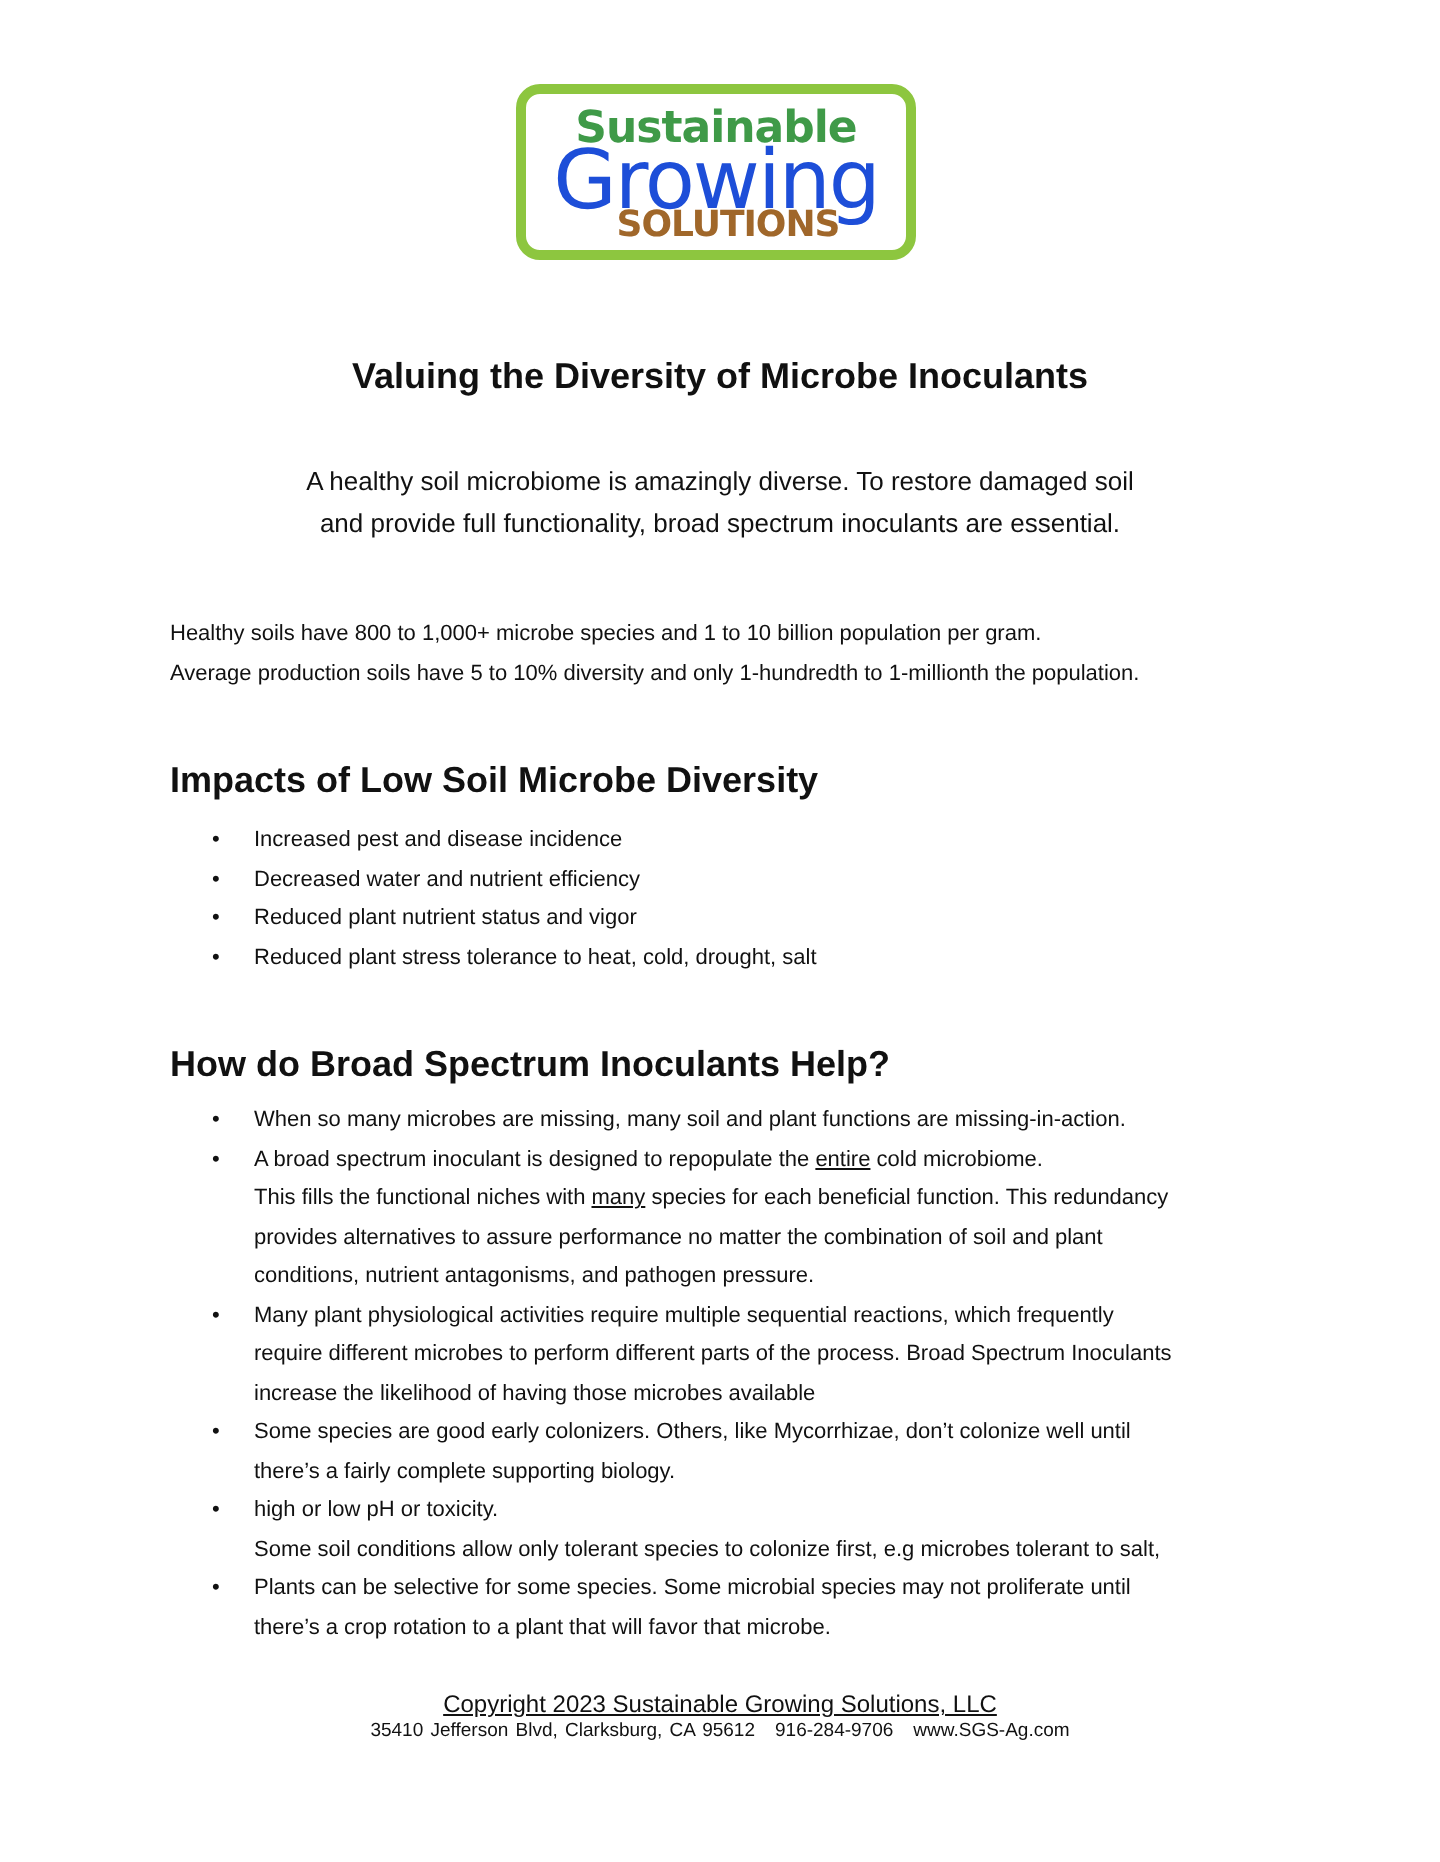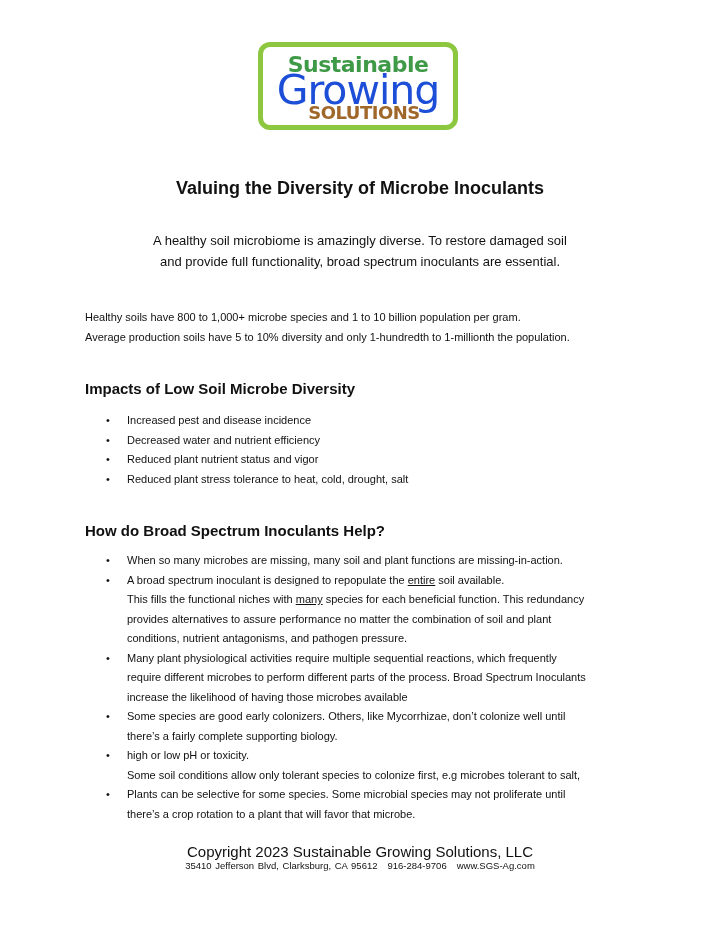--- a/index.html
+++ b/index.html
@@ -12,33 +12,33 @@
     .logo-line2 { position: absolute; left: 0; right: 0; top: 26px; text-align: center; font-family: "DejaVu Sans", sans-serif; font-weight: normal; font-size: 41px; color: #1d4ed8; letter-spacing: -1px; line-height: 34px; }
     .logo-line3 { position: absolute; left: 0; right: 0; top: 56px; text-align: center; font-family: "DejaVu Sans", sans-serif; font-weight: bold; font-size: 18px; color: #a0672a; letter-spacing: -0.5px; line-height: 20px; padding-left: 12px; }
 
     .doc-title { position: absolute; left: 0; right: 0; top: 178px; text-align: center; font-family: Liberation Sans, sans-serif; font-weight: bold; font-size: 18px; color: #111; }
     .subtitle { position: absolute; left: 0; right: 0; top: 230px; text-align: center; font-size: 13px; line-height: 21px; color: #111; }
     .subtitle div { white-space: nowrap; }
 
     .intro { position: absolute; left: 85px; top: 307px; font-size: 11px; line-height: 20px; color: #111; }
     .intro div { white-space: nowrap; }
 
-    h2.section { position: absolute; left: 85px; margin: 0; font-family: "Liberation Sans", sans-serif; font-weight: bold; font-size: 15px; color: #111; }
+    h2.section { position: absolute; left: 85px; margin: 0; font-family: "Liberation Sans", sans-serif; font-weight: bold; font-size: 18px; color: #111; }
     #sec1-title { top: 380px; }
     #sec2-title { top: 522px; }
 
     ul.bullets { position: absolute; left: 85px; width: 560px; margin: 0; padding: 0; list-style: none; font-size: 11px; line-height: 19.5px; color: #111; }
     ul.bullets li { position: relative; padding-left: 42px; }
     ul.bullets li .dot { position: absolute; left: 21px; top: 0; }
     #list1 { top: 411px; }
     #list2 { top: 551px; }
     u { text-decoration: underline; }
 
     .footer { position: absolute; left: 0; right: 0; top: 845px; text-align: center; color: #111; }
-    .footer .l1 { font-size: 15px; line-height: 14px; }
+    .footer .l1 { font-size: 12px; line-height: 14px; text-decoration: underline; }
     .footer .l2 { font-size: 9.5px; line-height: 14px; word-spacing: 1px; }
     .footer .gap { display: inline-block; width: 10px; }
   </style>
 </head>
 <body>
 
 <div class="page">
 
   <div class="logo">
     <div class="logo-line1">Sustainable</div>
@@ -67,21 +67,21 @@
   </ul>
 
   <h2 class="section" id="sec2-title">How do Broad Spectrum Inoculants Help?</h2>
   <ul class="bullets" id="list2">
     <li>
       <span class="dot">•</span>
       <div>When so many microbes are missing, many soil and plant functions are missing-in-action.</div>
     </li>
     <li>
       <span class="dot">•</span>
-      <div><span>A broad spectrum inoculant is designed to repopulate the </span><u>entire</u><span> soil available.</span></div>
+      <div><span>A broad spectrum inoculant is designed to repopulate the </span><u>entire</u><span> cold microbiome.</span></div>
       <div><span>This fills the functional niches with </span><u>many</u><span> species for each beneficial function.  This redundancy</span></div>
       <div>provides alternatives to assure performance no matter the combination of soil and plant</div>
       <div>conditions, nutrient antagonisms, and pathogen pressure.</div>
     </li>
     <li>
       <span class="dot">•</span>
       <div>Many plant physiological activities require multiple sequential reactions, which frequently</div>
       <div>require different microbes to perform different parts of the process. Broad Spectrum Inoculants</div>
       <div>increase the likelihood of having those microbes available</div>
     </li>

